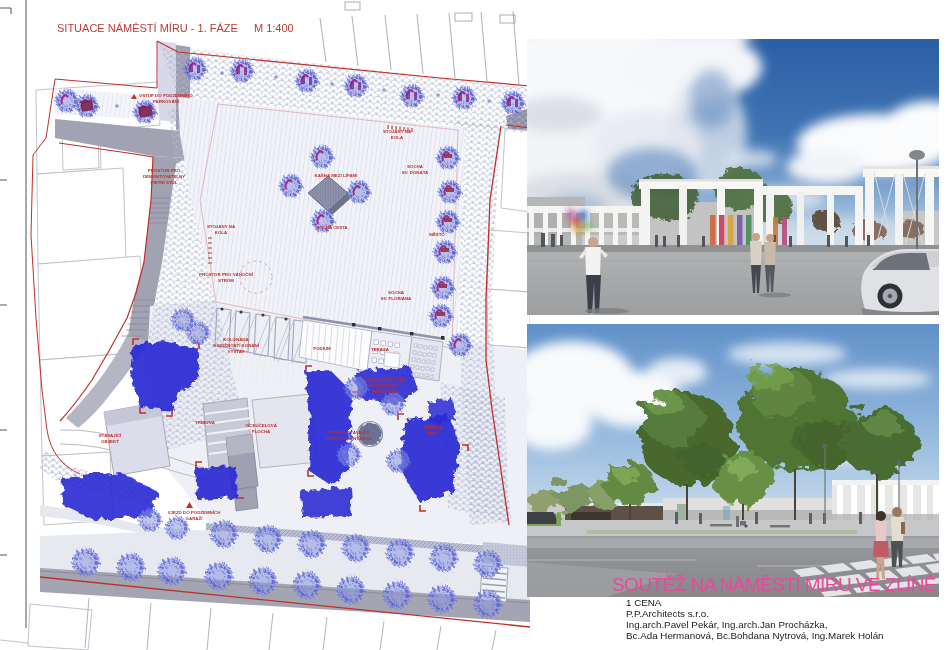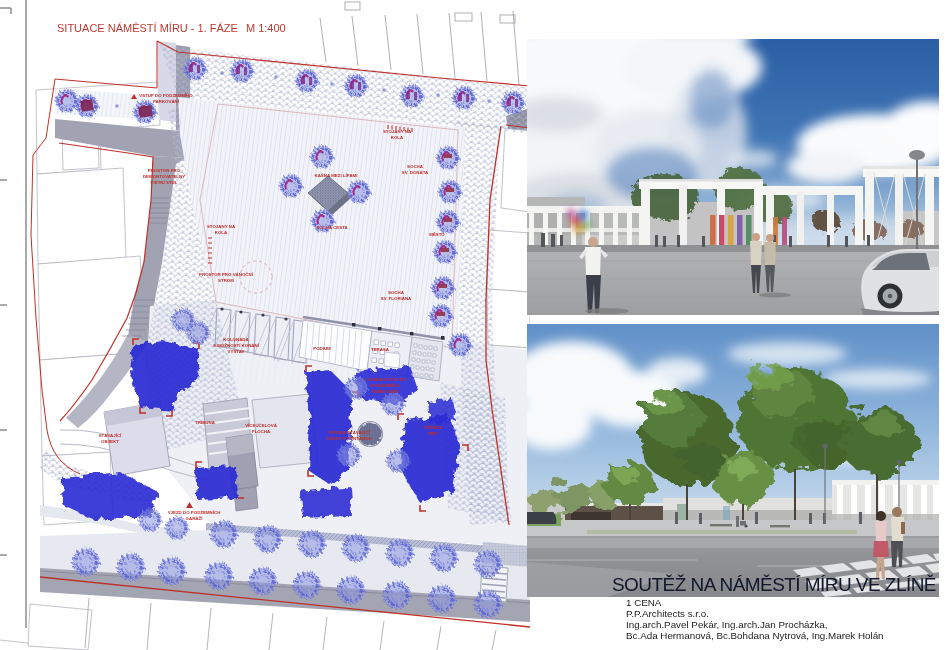--- a/index.html
+++ b/index.html
@@ -1,19 +1,19 @@
 <!DOCTYPE html>
 <html><head><meta charset="utf-8">
 <style>
 html,body{margin:0;padding:0;background:#fff}
 body{width:946px;height:650px;font-family:"Liberation Sans",sans-serif;overflow:hidden}
 #board{position:relative;width:946px;height:650px;background:#fff}
 .abs{position:absolute}
-#t1{position:absolute;left:57px;top:23px;color:#c0392e;font-size:11px;line-height:11px;white-space:pre}#t1 span{margin-left:8px}
-#bigtitle{position:absolute;left:612px;top:575px;color:#0f172a;font-size:19px;line-height:19px;letter-spacing:-0.55px;white-space:nowrap}
+#t1{position:absolute;left:57px;top:23px;color:#c0392e;font-size:11px;line-height:11px;white-space:pre}#t1 span{margin-left:16px}
+#bigtitle{position:absolute;left:612px;top:575px;color:#ec4899;font-size:19px;line-height:19px;letter-spacing:-0.55px;white-space:nowrap}
 #credits{position:absolute;left:626px;top:598px;color:#222;font-size:9.8px;line-height:10.9px;white-space:pre}
 </style></head>
 <body>
 <div id="board">
 
 <svg class="abs" style="left:0;top:0" width="530" height="650" viewBox="0 0 530 650">
 <defs>
 <filter id="fR" x="-40%" y="-40%" width="180%" height="180%">
 <feTurbulence type="fractalNoise" baseFrequency="0.35" numOctaves="2" seed="7" result="n"></feTurbulence>
 <feDisplacementMap in="SourceGraphic" in2="n" scale="5"></feDisplacementMap>

